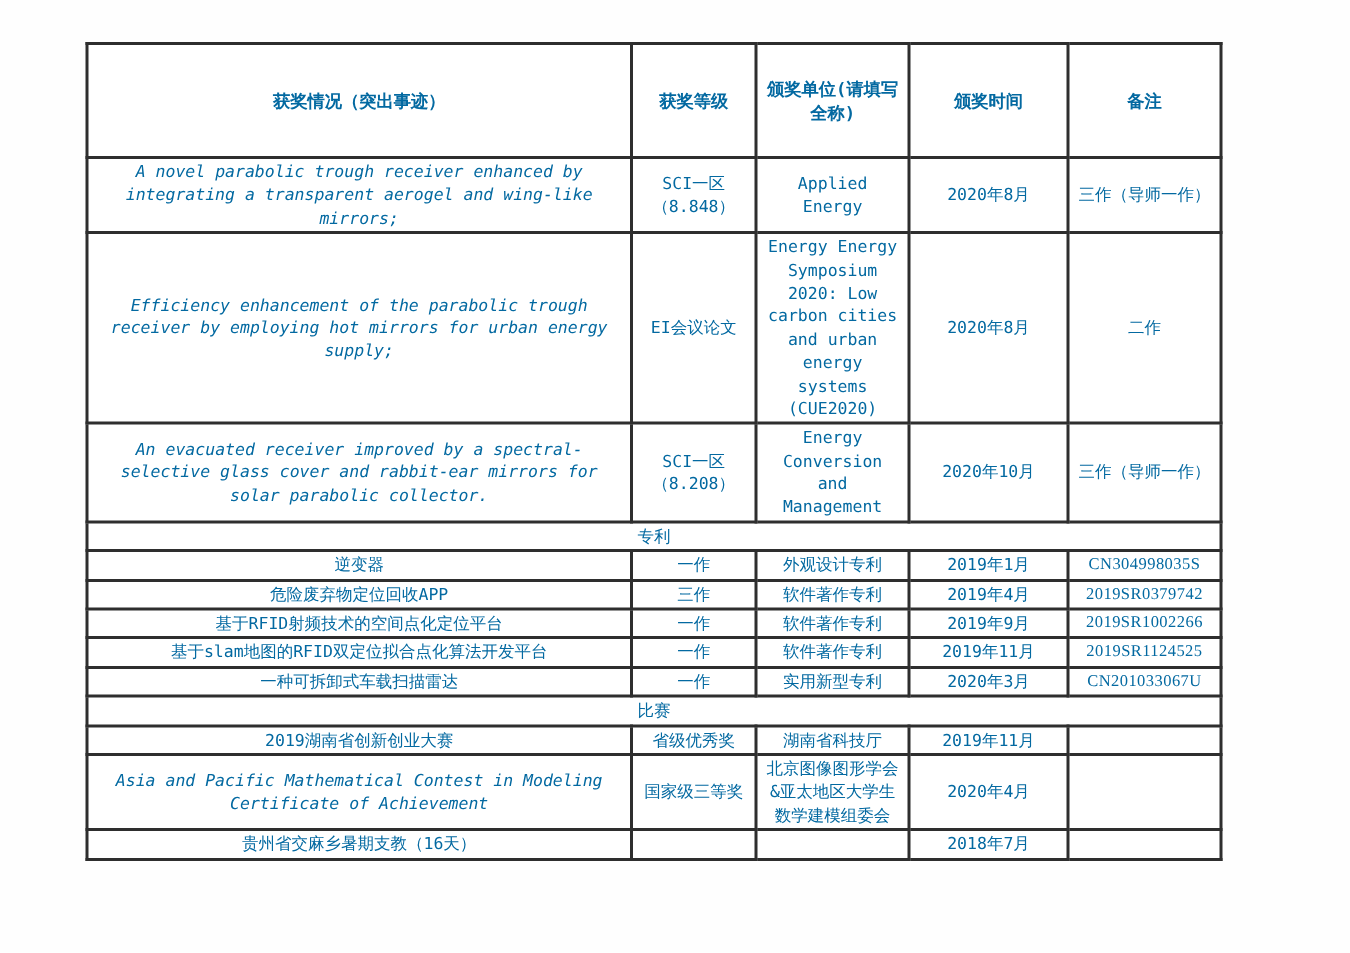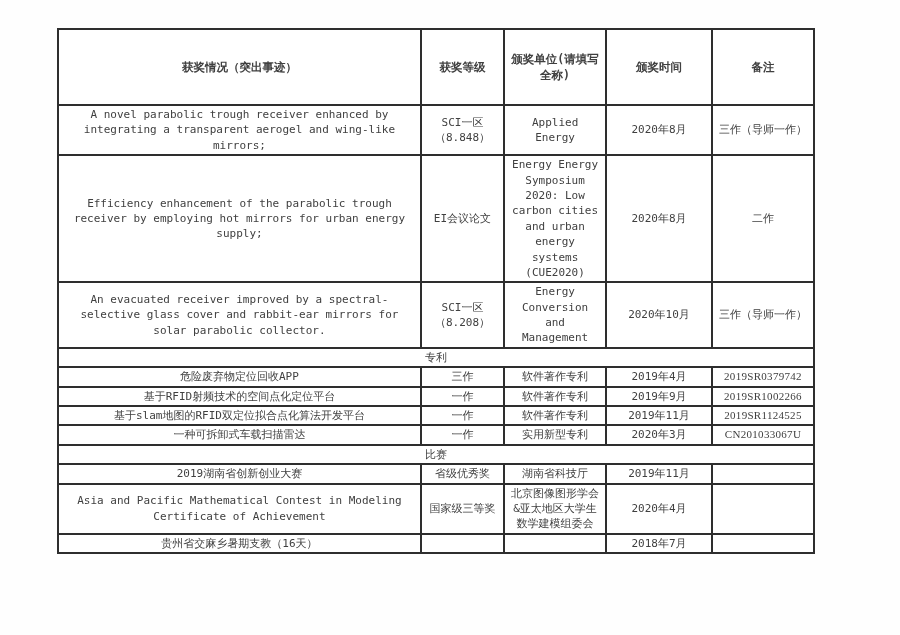--- a/index.html
+++ b/index.html
@@ -6,21 +6,21 @@
     margin: 0;
     padding: 0;
     background: #ffffff;
   }
   .page {
     position: relative;
     width: 900px;
     height: 635px;
     background: #fefefe;
     font-family: "DejaVu Sans Mono", "DejaVu Serif", monospace;
-    color: #404040;
+    color: #0369a1;
     overflow: hidden;
   }
   table.awards {
     position: absolute;
     left: 57px;
     top: 28px;
     width: 758px;
     border-collapse: collapse;
     table-layout: fixed;
     background: #fff;
@@ -44,20 +44,21 @@
   }
   td.section {
     font-weight: bold;
     font-size: 12px;
     height: 13px;
     padding: 1px 2px;
   }
   td.en {
     font-size: 9.5px;
     line-height: 1.5;
+    font-style: italic;
   }
   td.code {
     font-family: "Liberation Serif", "DejaVu Serif", serif;
     font-size: 13px;
     letter-spacing: 0.3px;
   }
   td.cell-time, td.cell-level, td.cell-unit, td.cell-remark {
     font-size: 10.5px;
   }
   tr.body-row td {
@@ -104,20 +105,27 @@
           <td class="cell-achievement en">An evacuated receiver improved by a spectral-selective glass cover and rabbit-ear mirrors for solar parabolic collector.</td>
           <td class="cell-level">SCI一区 （8.208）</td>
           <td class="cell-unit">Energy Conversion and Management</td>
           <td class="cell-time">2020年10月</td>
           <td class="cell-remark">三作（导师一作）</td>
         </tr>
         <tr>
           <td colspan="5" class="section">专利</td>
         </tr>
         <tr class="body-row">
+          <td class="cell-achievement">逆变器</td>
+          <td class="cell-level">一作</td>
+          <td class="cell-unit">外观设计专利</td>
+          <td class="cell-time">2019年1月</td>
+          <td class="cell-remark code">CN304998035S</td>
+        </tr>
+        <tr class="body-row">
           <td class="cell-achievement">危险废弃物定位回收APP</td>
           <td class="cell-level">三作</td>
           <td class="cell-unit">软件著作专利</td>
           <td class="cell-time">2019年4月</td>
           <td class="cell-remark code">2019SR0379742</td>
         </tr>
         <tr class="body-row">
           <td class="cell-achievement">基于RFID射频技术的空间点化定位平台</td>
           <td class="cell-level">一作</td>
           <td class="cell-unit">软件著作专利</td>

